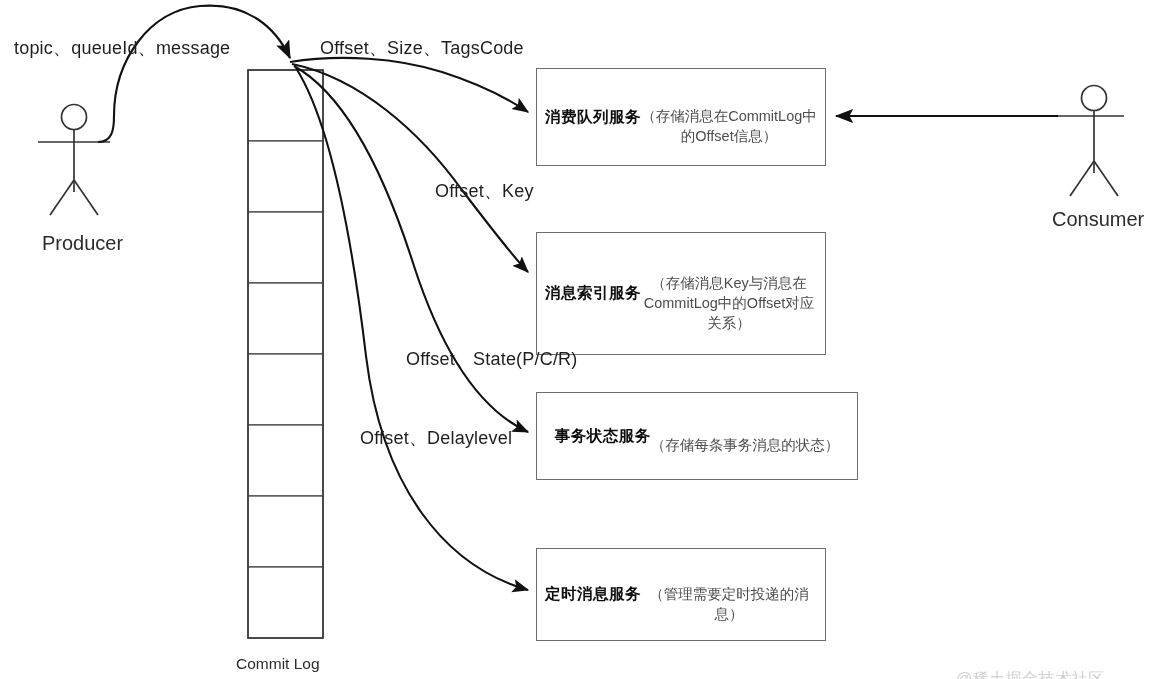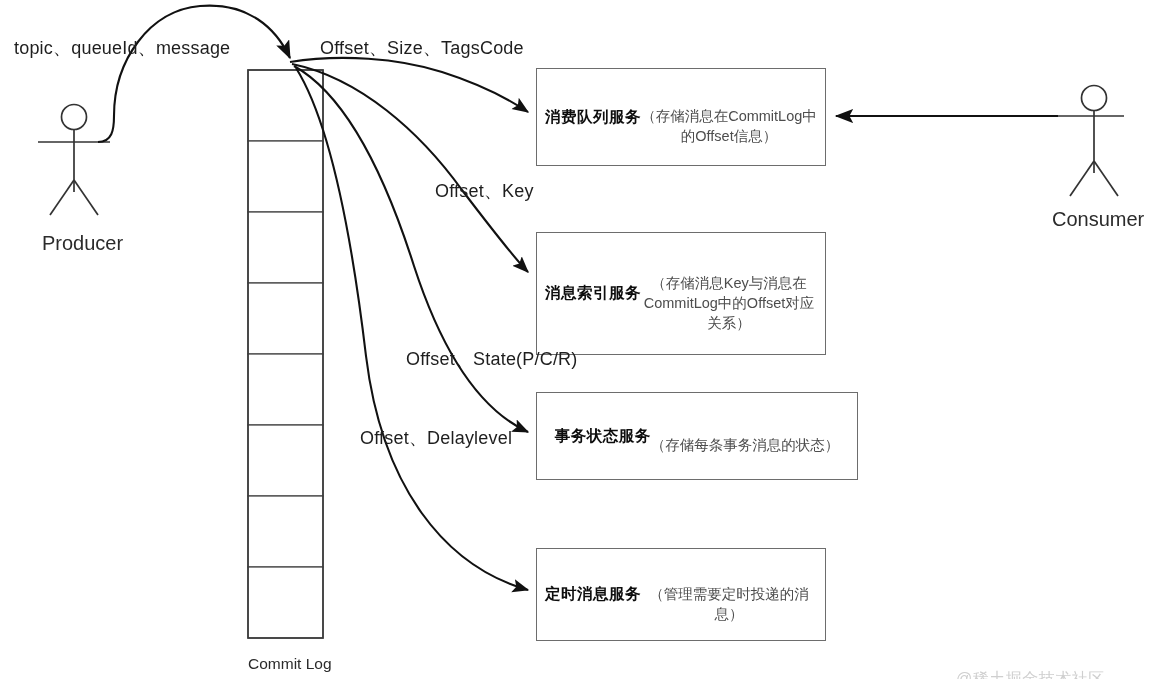--- a/index.html
+++ b/index.html
@@ -190,17 +190,17 @@
   <div class="edge-label" style="left:435px; top:179px;">Offset、Key</div>
 
   <div class="edge-label" style="left:406px; top:347px;">Offset、State(P/C/R)</div>
 
   <div class="edge-label" style="left:360px; top:426px;">Offset、Delaylevel</div>
 
   <div class="actor-label" style="left:42px; top:232px;">Producer</div>
 
   <div class="actor-label" style="left:1052px; top:208px;">Consumer</div>
 
-  <div class="struct-label" style="left:248px; top:655px;">Commit Log</div>
+  <div class="struct-label" style="left:236px; top:655px;">Commit Log</div>
 
   <div class="watermark" style="left:956px; top:640px;">@稀土掘金技术社区</div>
 
 </div>
 
 </body></html>

